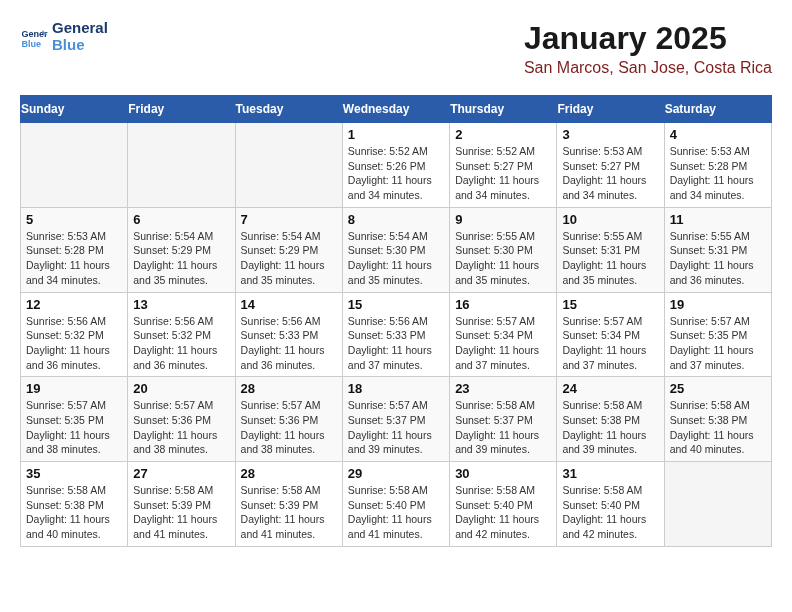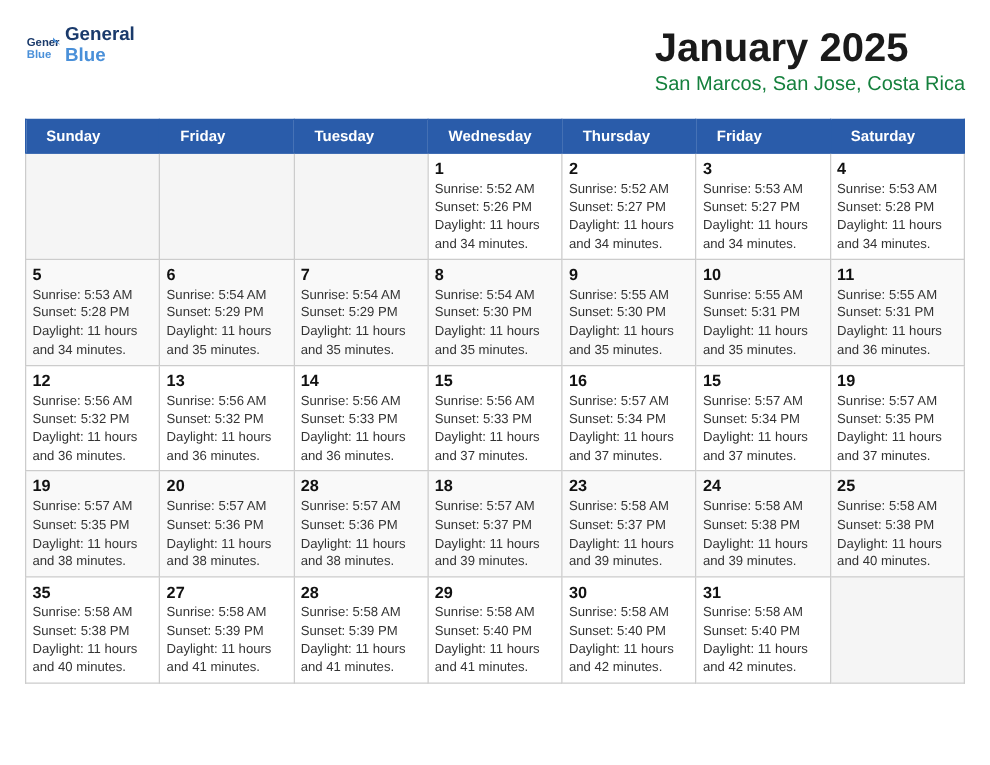--- a/index.html
+++ b/index.html
@@ -23,38 +23,38 @@
     .page-title {
       text-align: left;
       font-size: 32px;
       font-weight: bold;
       color: #1a1a1a;
       margin-bottom: 2px;
     }
     .page-subtitle {
       text-align: center;
       font-size: 16px;
-      color: #15803d;
+      color: #7f1d1d;
       margin-bottom: 10px;
     }
     .top-bar {
       display: flex;
       justify-content: space-between;
       align-items: flex-start;
       margin-bottom: 8px;
     }
     .calendar-table {
       width: 100%;
       border-collapse: collapse;
       font-size: 11px;
     }
     .calendar-table th {
       background-color: #2a5caa;
       color: #fff;
-      padding: 6px 16px;
+      padding: 6px 0;
       text-align: left;
       font-size: 12px;
       font-weight: bold;
       border: 1px solid #2a5caa;
     }
     .calendar-table td {
       border: 1px solid #ccc;
       vertical-align: top;
       padding: 4px 5px;
       height: 80px;

